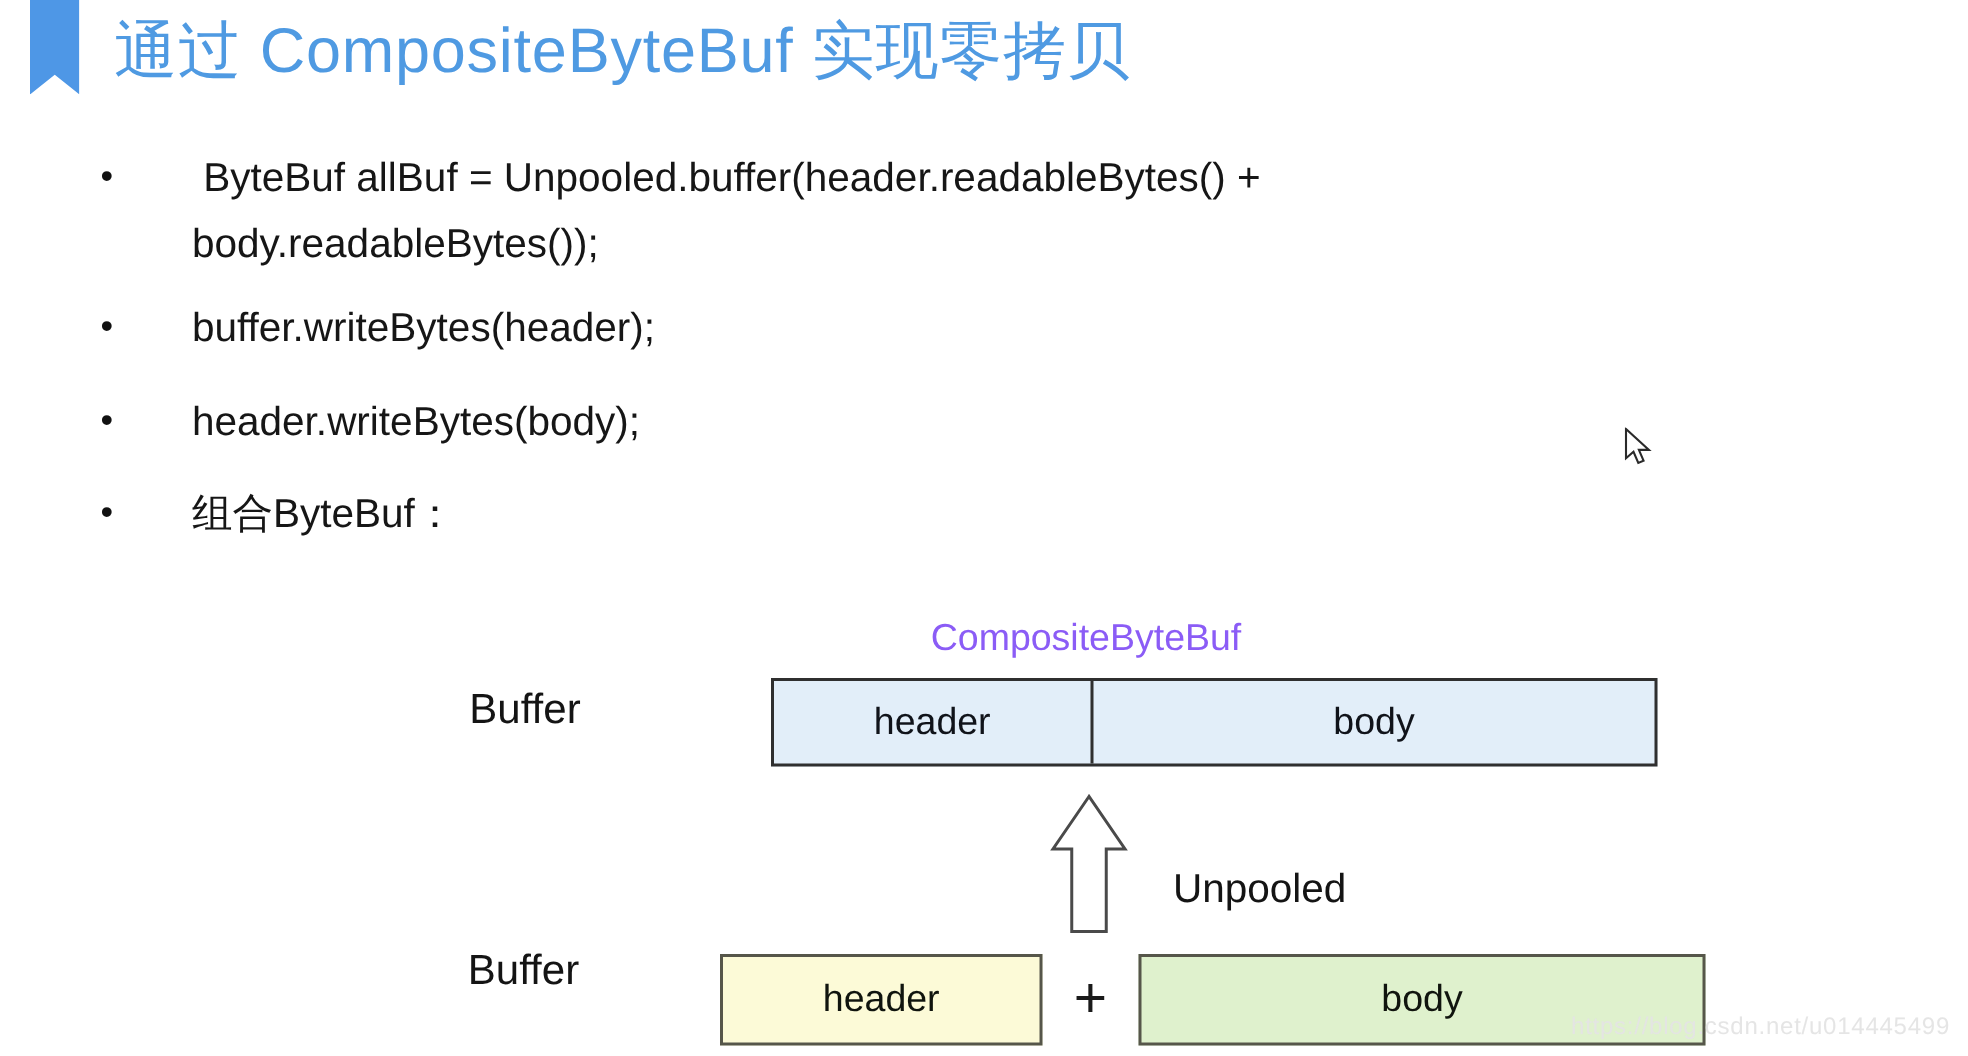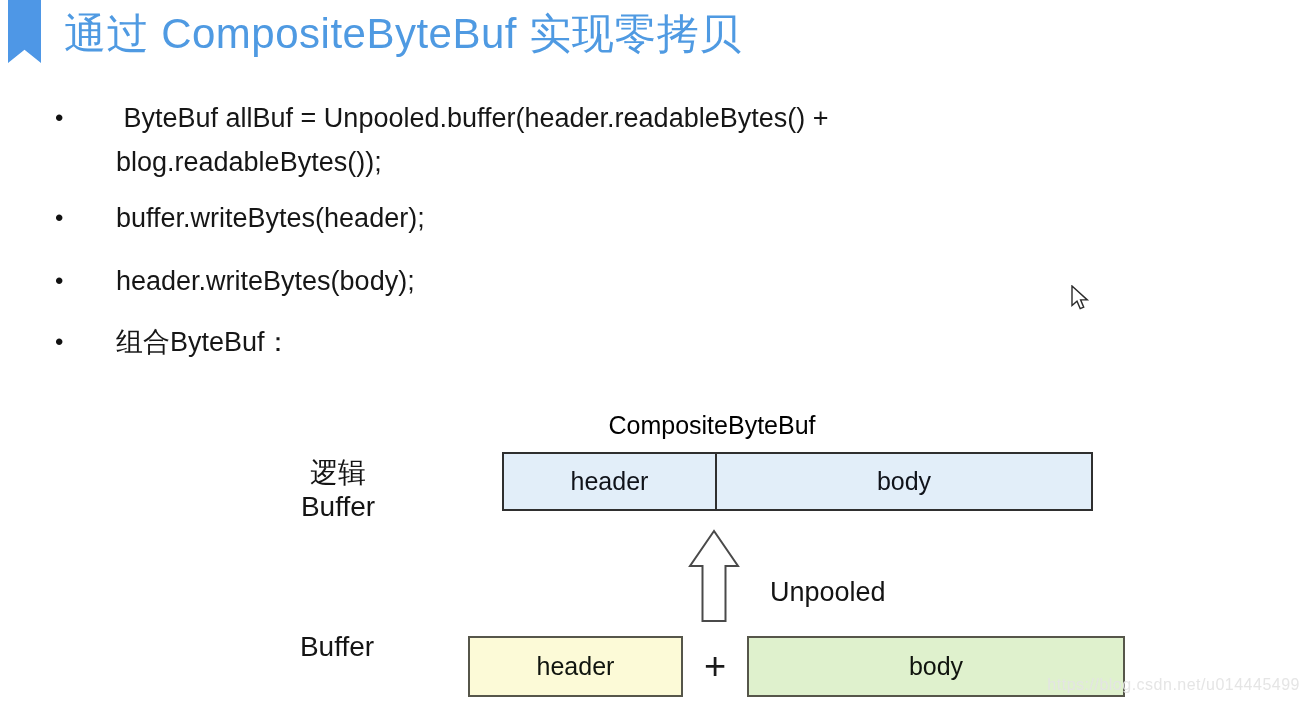--- a/index.html
+++ b/index.html
@@ -5,21 +5,21 @@
   * { margin: 0; padding: 0; box-sizing: border-box; }
   html, body { width: 1312px; height: 704px; }
   body {
     position: relative;
     width: 1312px; height: 704px;
     background: #ffffff;
     overflow: hidden;
     font-family: "Liberation Sans", "DejaVu Sans", sans-serif;
     color: #1a1a1a;
   }
-  .abs { position: absolute; }
+  .abs { position: absolute; margin-left: 12px; }
 
   
   .ribbon {
     left: 8px; top: 0; width: 33px; height: 63px;
     background: #4e97e6;
     clip-path: polygon(0 0, 100% 0, 100% 100%, 50% 79%, 0 100%);
   }
   .title {
     left: 64px; top: 6px;
     font-size: 42px;
@@ -34,21 +34,21 @@
     position: absolute; left: 55px; top: 0;
     font-size: 24px; line-height: 44px; color: #111;
   }
   .bullet-lines { position: absolute; left: 116px; top: 0; }
   .bullet-line {
     font-size: 27px; line-height: 44px;
     white-space: pre; color: #161616;
   }
 
   
-  .diagram-label { color: #000000; }
+  .diagram-label { color: #8b5cf6; }
   .comp-label {
     left: 712px; top: 411px; transform: translateX(-50%);
     font-size: 25px; white-space: pre;
   }
   .logical-box {
     left: 502px; top: 452px; width: 591px; height: 59px;
     background: #e2eef9;
     border: 2px solid #2f2f2f;
     display: flex;
   }
@@ -95,21 +95,21 @@
 </head>
 <body>
 
 <div class="abs ribbon"></div>
 <div class="abs title">通过 CompositeByteBuf 实现零拷贝</div>
 
 <div class="abs bullet-row" style="top:96px">
   <span class="bullet-marker">•</span>
   <div class="bullet-lines">
     <div class="bullet-line"> ByteBuf allBuf = Unpooled.buffer(header.readableBytes() +</div>
-    <div class="bullet-line">blog.readableBytes());</div>
+    <div class="bullet-line">body.readableBytes());</div>
   </div>
 </div>
 
 <div class="abs bullet-row" style="top:196px">
   <span class="bullet-marker">•</span>
   <div class="bullet-lines">
     <div class="bullet-line">buffer.writeBytes(header);</div>
   </div>
 </div>
 
@@ -128,21 +128,20 @@
 </div>
 
 <div class="abs comp-label diagram-label">CompositeByteBuf</div>
 
 <div class="abs logical-box">
   <div class="logical-cell cell-header">header</div>
   <div class="logical-cell cell-body">body</div>
 </div>
 
 <div class="abs side-label logical-side">
-  <div class="l1">逻辑</div>
   <div class="l2">Buffer</div>
 </div>
 
 <div class="abs arrow-wrap">
   <svg width="52" height="94" viewBox="0 0 52 94">
     <polygon points="26,2 2,37 14.5,37 14.5,92 37.5,92 37.5,37 50,37" fill="#ffffff" stroke="#4a4a4a" stroke-width="2" stroke-linejoin="miter"></polygon>
   </svg>
 </div>
 
 <div class="abs composite-label">Unpooled</div>

